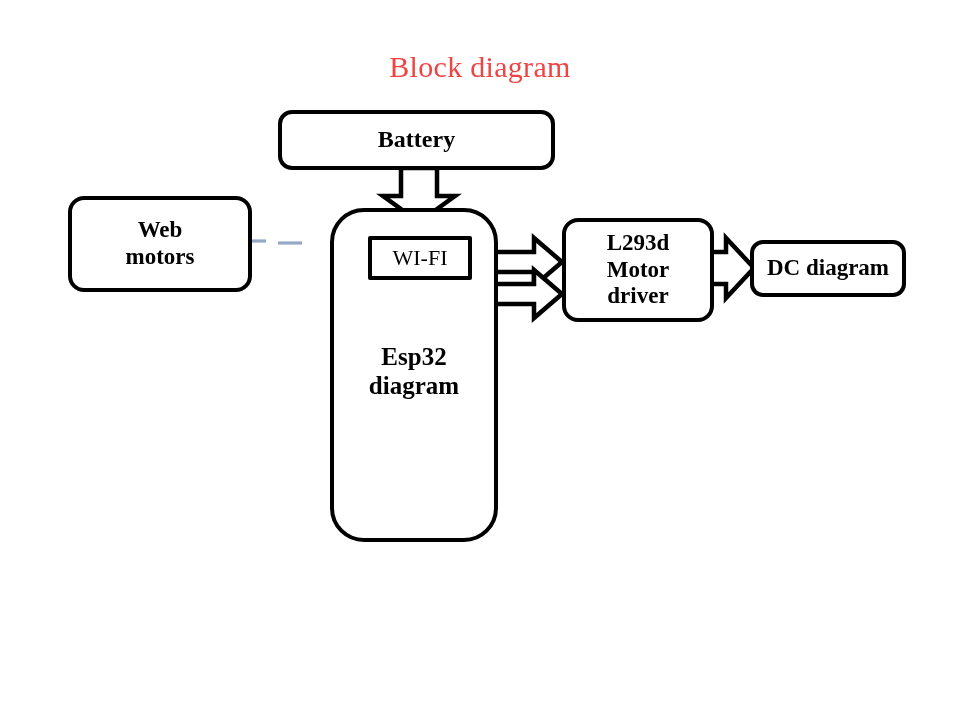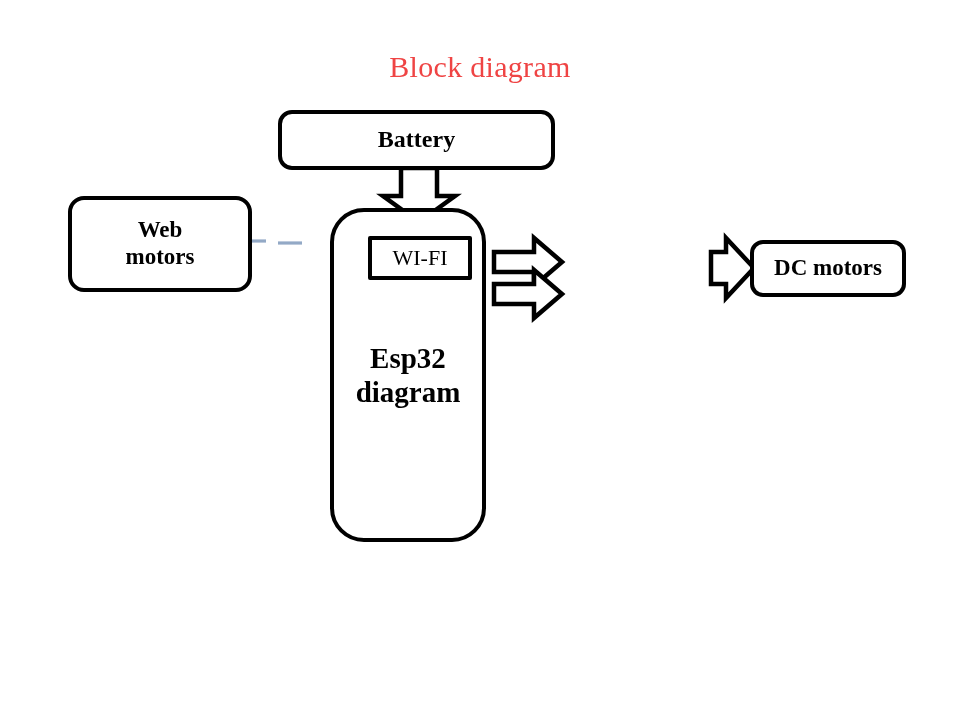--- a/index.html
+++ b/index.html
@@ -61,24 +61,24 @@
     top: 196px;
     width: 184px;
     height: 96px;
     border-radius: 16px;
     font-size: 23px;
   }
 
   #box-esp32 {
     left: 330px;
     top: 208px;
-    width: 156px;
+    width: 168px;
     height: 334px;
     border-radius: 34px;
-    font-size: 29px;
+    font-size: 25px;
     align-items: flex-start;
     justify-content: center;
   }
   #esp32-label {
     margin-top: 130px;
     width: 100%;
     text-align: center;
   }
 
   #box-wifi {
@@ -168,18 +168,25 @@
     <span id="esp32-label">
       <span>Esp32</span><br>
       <span>diagram</span>
     </span>
   </div>
 
   <div class="box" id="box-wifi">
     <span>WI-FI</span>
   </div>
 
+  <div class="box" id="box-l293d">
+    <span>
+      <span>L293d</span><br>
+      <span>Motor</span><br>
+      <span>driver</span>
+    </span>
+  </div>
 
   <div class="box" id="box-dcmotors">
-    <span>DC motors</span>
+    <span>DC diagram</span>
   </div>
 
 </div>
 
 </body></html>

